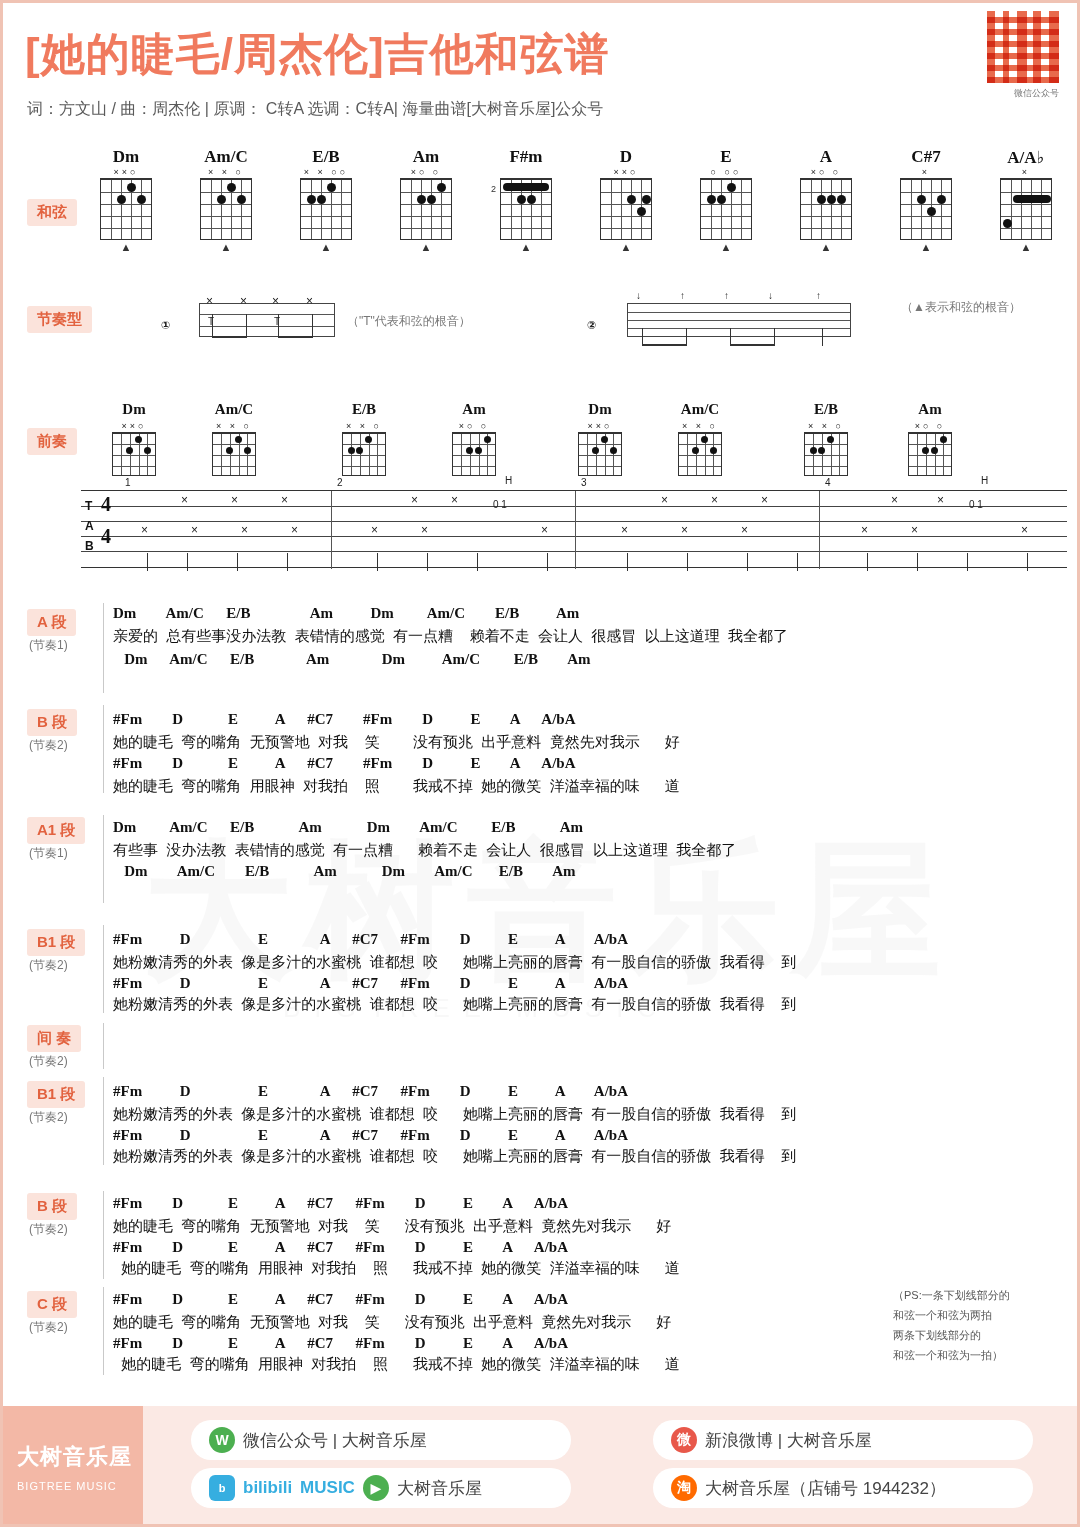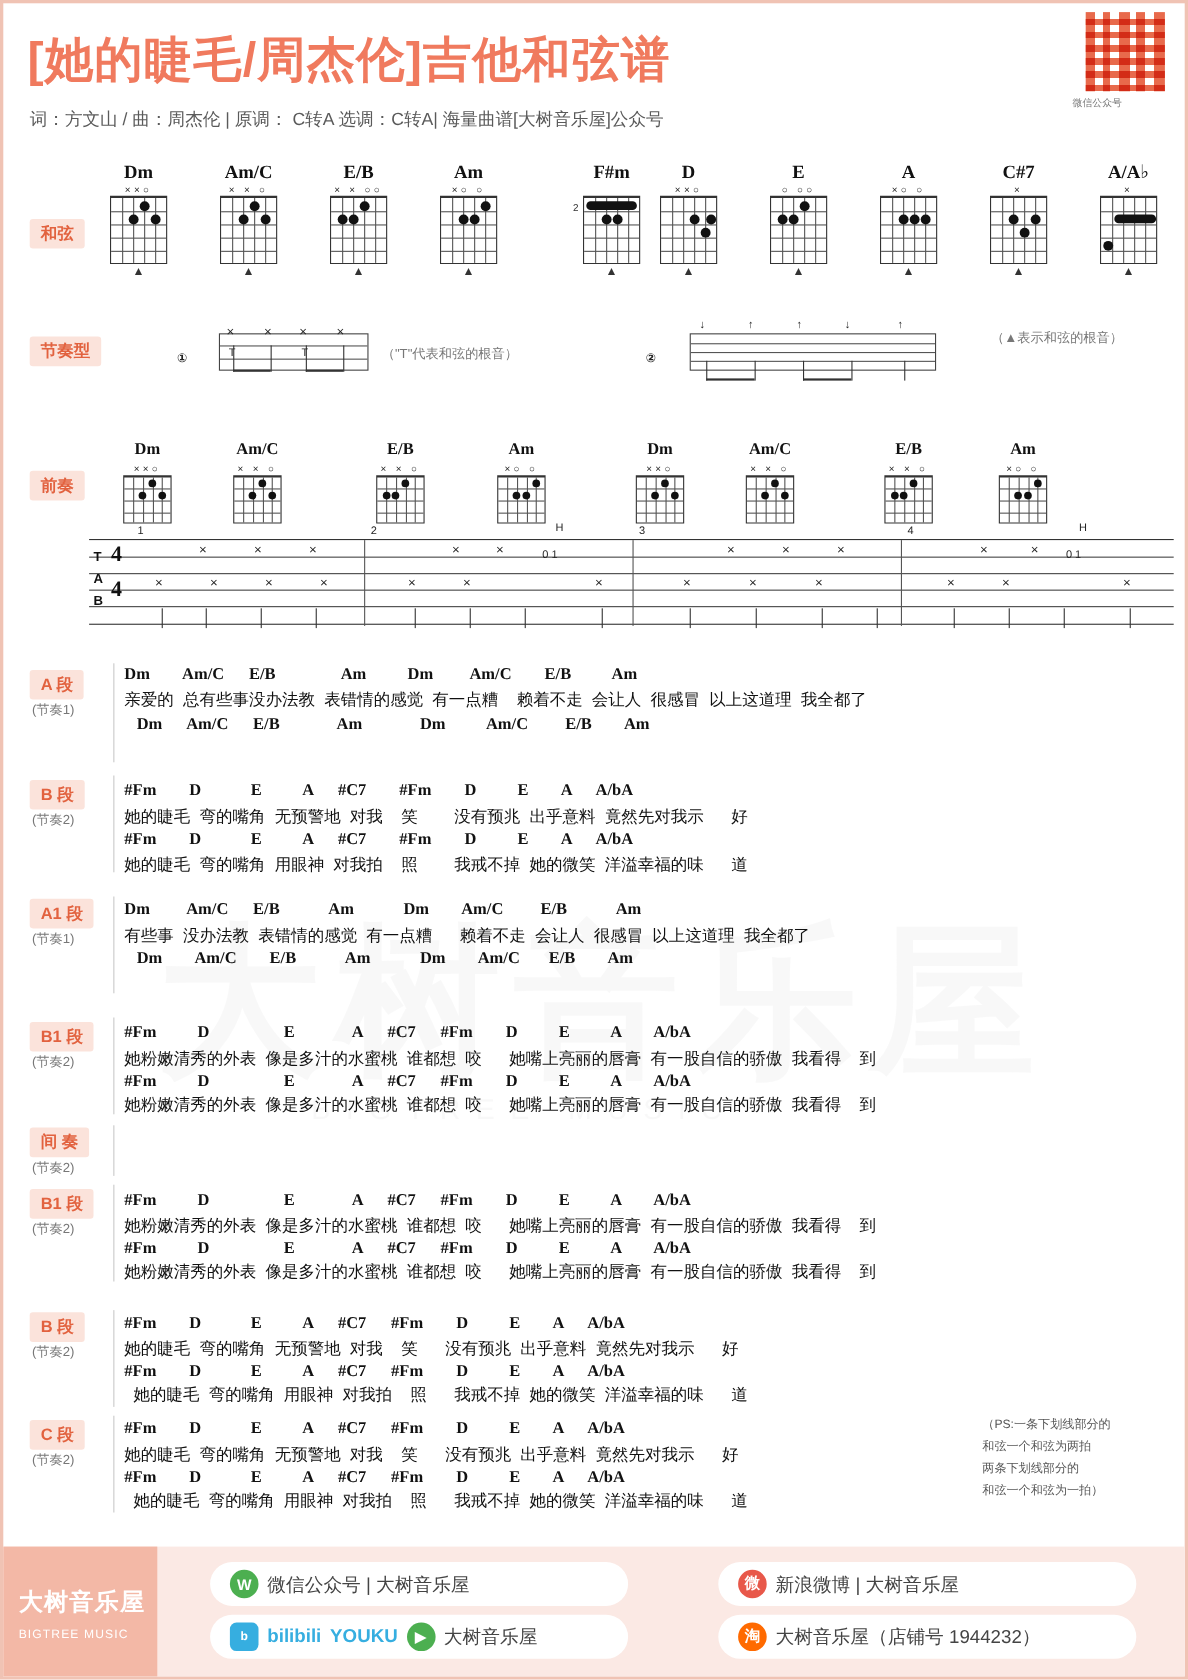--- a/index.html
+++ b/index.html
@@ -22,21 +22,21 @@
   
   .title{position:absolute;left:22px;top:22px;font-size:44px;font-weight:bold;
     color:#f07a5e;letter-spacing:1px;white-space:nowrap;}
   .subtitle{position:absolute;left:24px;top:96px;font-size:16px;color:#5a5a5a;
     white-space:nowrap;}
   .qr{position:absolute;right:18px;top:8px;width:72px;height:72px;
     background:
       linear-gradient(90deg,#e86a4c 0 8px,transparent 8px 16px,#e86a4c 16px 22px,transparent 22px 30px,#e86a4c 30px 40px,transparent 40px 46px,#e86a4c 46px 54px,transparent 54px 62px,#e86a4c 62px 72px),
       repeating-linear-gradient(0deg,#e86a4c 0 6px,#fff 6px 12px);
     background-blend-mode:multiply;}
-  .qr-cap{position:absolute;right:30px;top:84px;width:72px;text-align:left;
+  .qr-cap{position:absolute;right:18px;top:84px;width:72px;text-align:right;
     font-size:9px;color:#777;}
 
   
   .tag{position:absolute;background:#fbe3db;color:#e2623f;font-size:15px;
     padding:4px 10px;border-radius:3px;font-weight:bold;white-space:nowrap;}
   .tag-sub{position:absolute;font-size:12px;color:#777;white-space:nowrap;}
 
   
   .chord{position:absolute;width:62px;}
   .chord .cname{font-size:17px;font-weight:bold;text-align:center;color:#111;
@@ -178,21 +178,21 @@
         <div class="h" style="top:24px"></div>
         <div class="h" style="top:36px"></div>
         <div class="h" style="top:48px"></div>
       <div class="dot" style="left:16px;top:15px"></div>
         <div class="dot" style="left:26px;top:15px"></div>
         <div class="dot" style="left:36px;top:3px"></div>
     </div>
     <div class="tri">▲</div>
   </div>
 
-  <div class="chord" style="left:492px;top:144px;margin-left:30px;">
+  <div class="chord" style="left:492px;top:144px;">
     <div class="cname">F#m</div>
     <div class="marks"></div>
     <div class="grid">
       <div class="fretnum" style="top:4px;">2</div>
       <div class="v" style="left:10px"></div>
         <div class="v" style="left:20px"></div>
         <div class="v" style="left:30px"></div>
         <div class="v" style="left:40px"></div>
       <div class="h" style="top:12px"></div>
         <div class="h" style="top:24px"></div>
@@ -611,21 +611,21 @@
     </div>
 
     <div class="pill" style="left:650px;top:14px;width:380px;">
       <span class="cicon" style="background:#e8584a;">微</span>
       <span class="txt">新浪微博 | 大树音乐屋</span>
     </div>
 
     <div class="pill" style="left:188px;top:62px;width:380px;">
       <span class="cicon" style="background:#36aee0;border-radius:6px;font-size:11px;">b</span>
       <span class="txt" style="color:#36aee0;font-weight:bold;">bilibili</span>
-      <span class="txt" style="color:#36aee0;font-weight:bold;">YOUKU</span>
+      <span class="txt" style="color:#36aee0;font-weight:bold;">MUSIC</span>
       <span class="cicon" style="background:#4caf50;">▶</span>
       <span class="txt">大树音乐屋</span>
     </div>
 
     <div class="pill" style="left:650px;top:62px;width:380px;">
       <span class="cicon" style="background:#ff6a00;">淘</span>
       <span class="txt">大树音乐屋（店铺号 1944232）</span>
     </div>
   </div>
 

